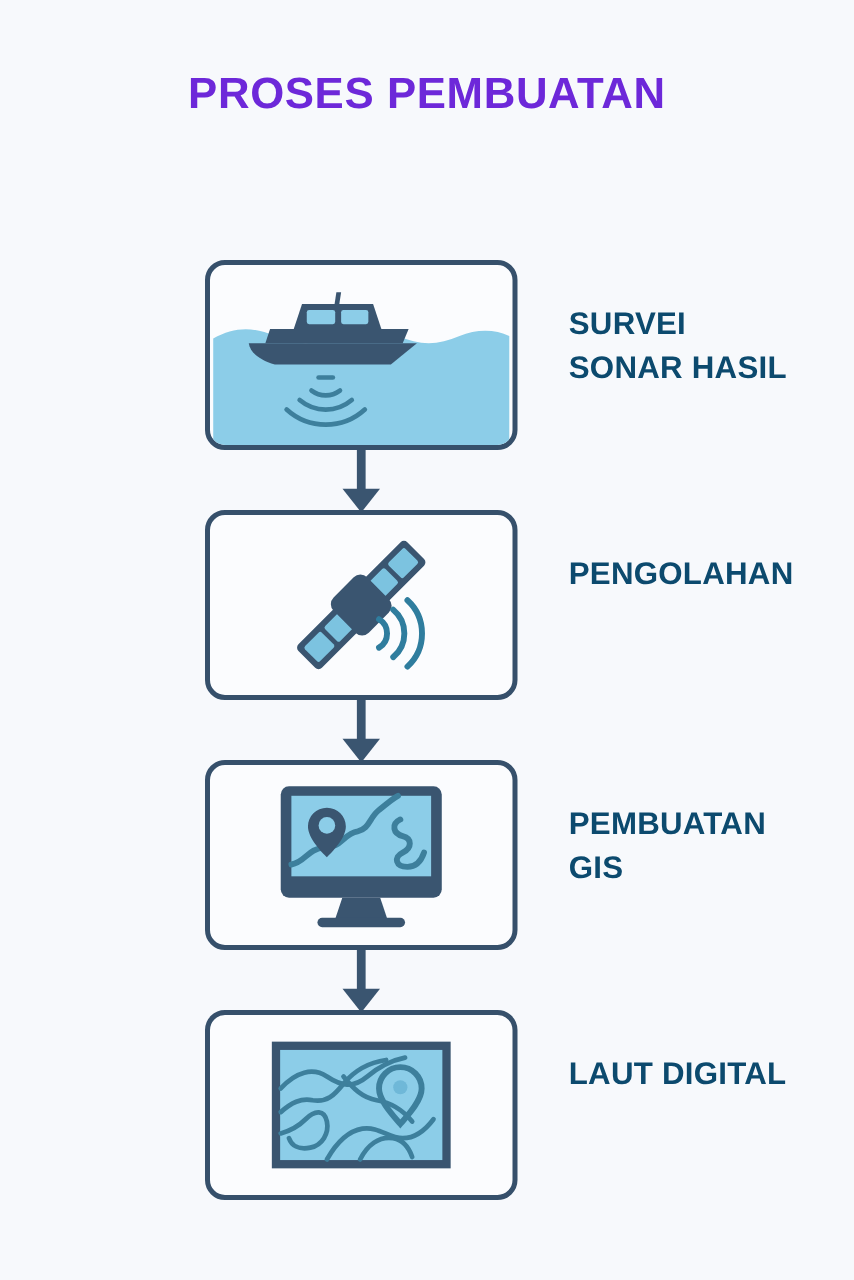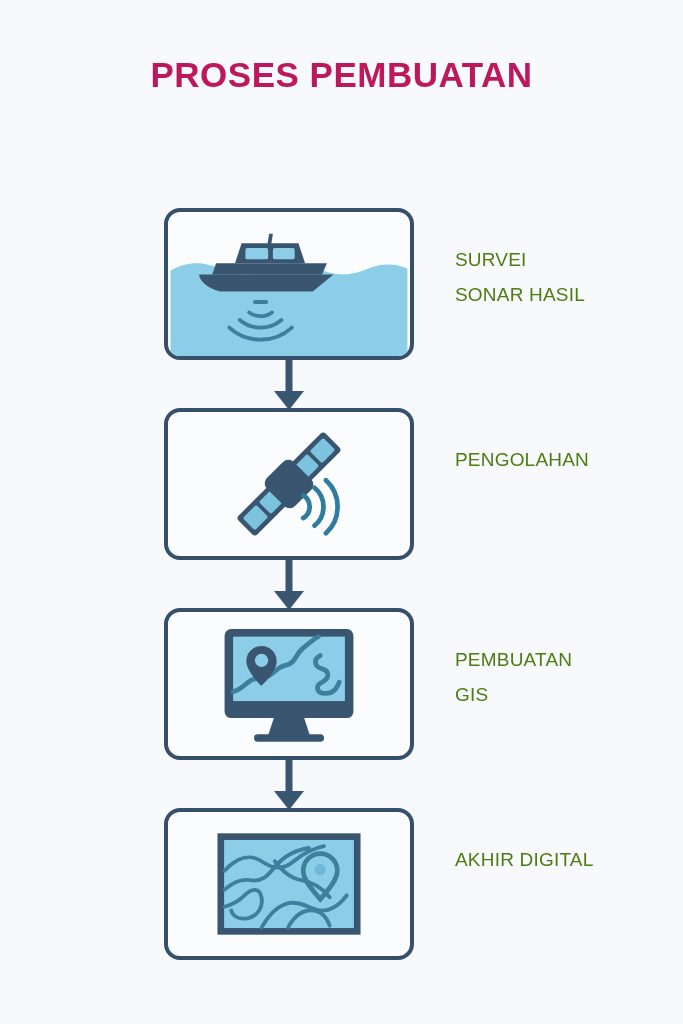--- a/index.html
+++ b/index.html
@@ -17,21 +17,21 @@
 
   
   .title-block {
     position: absolute;
     top: 52px;
     left: 0;
     width: 683px;
     text-align: center;
   }
   .title-line {
-    color: #be185d;
+    color: #6d28d9;
     font-size: 35px;
     font-weight: bold;
     letter-spacing: 0.5px;
     line-height: 45px;
     text-transform: uppercase;
   }
 
   
   .flow {
     position: absolute;
@@ -58,23 +58,23 @@
   .card svg {
     display: block;
     width: 100%;
     height: 100%;
   }
   .label {
     position: absolute;
     left: 455px;
     top: 34px;
     width: 225px;
-    color: #4d7c0f;
-    font-size: 19px;
-    font-weight: normal;
+    color: #0c4a6e;
+    font-size: 25px;
+    font-weight: bold;
     line-height: 35px;
     letter-spacing: 0.2px;
   }
   .connector {
     position: absolute;
     left: 164px;
     top: 152px;
     width: 250px;
     height: 56px;
   }
@@ -232,17 +232,17 @@
           <path d="M124 122 C 130 110, 140 102, 152 104 C 162 106, 166 114, 168 120"></path>
           <path d="M110 52 C 118 62, 126 70, 138 72 C 150 74, 160 80, 168 90"></path>
         </g>
 
         <path d="M158 44 C 168 44, 176 52, 176 62 C 176 73, 163 86, 158 92
                  C 153 86, 140 73, 140 62 C 140 52, 148 44, 158 44 Z" fill="none" stroke="#3d7f9c" stroke-width="5"></path>
         <circle cx="158" cy="61" r="6" fill="#6fb8d8"></circle>
       </svg>
     </div>
     <div class="label">
-      <div>AKHIR DIGITAL</div>
+      <div>LAUT DIGITAL</div>
     </div>
   </div>
 
 </div>
 
 </body></html>

